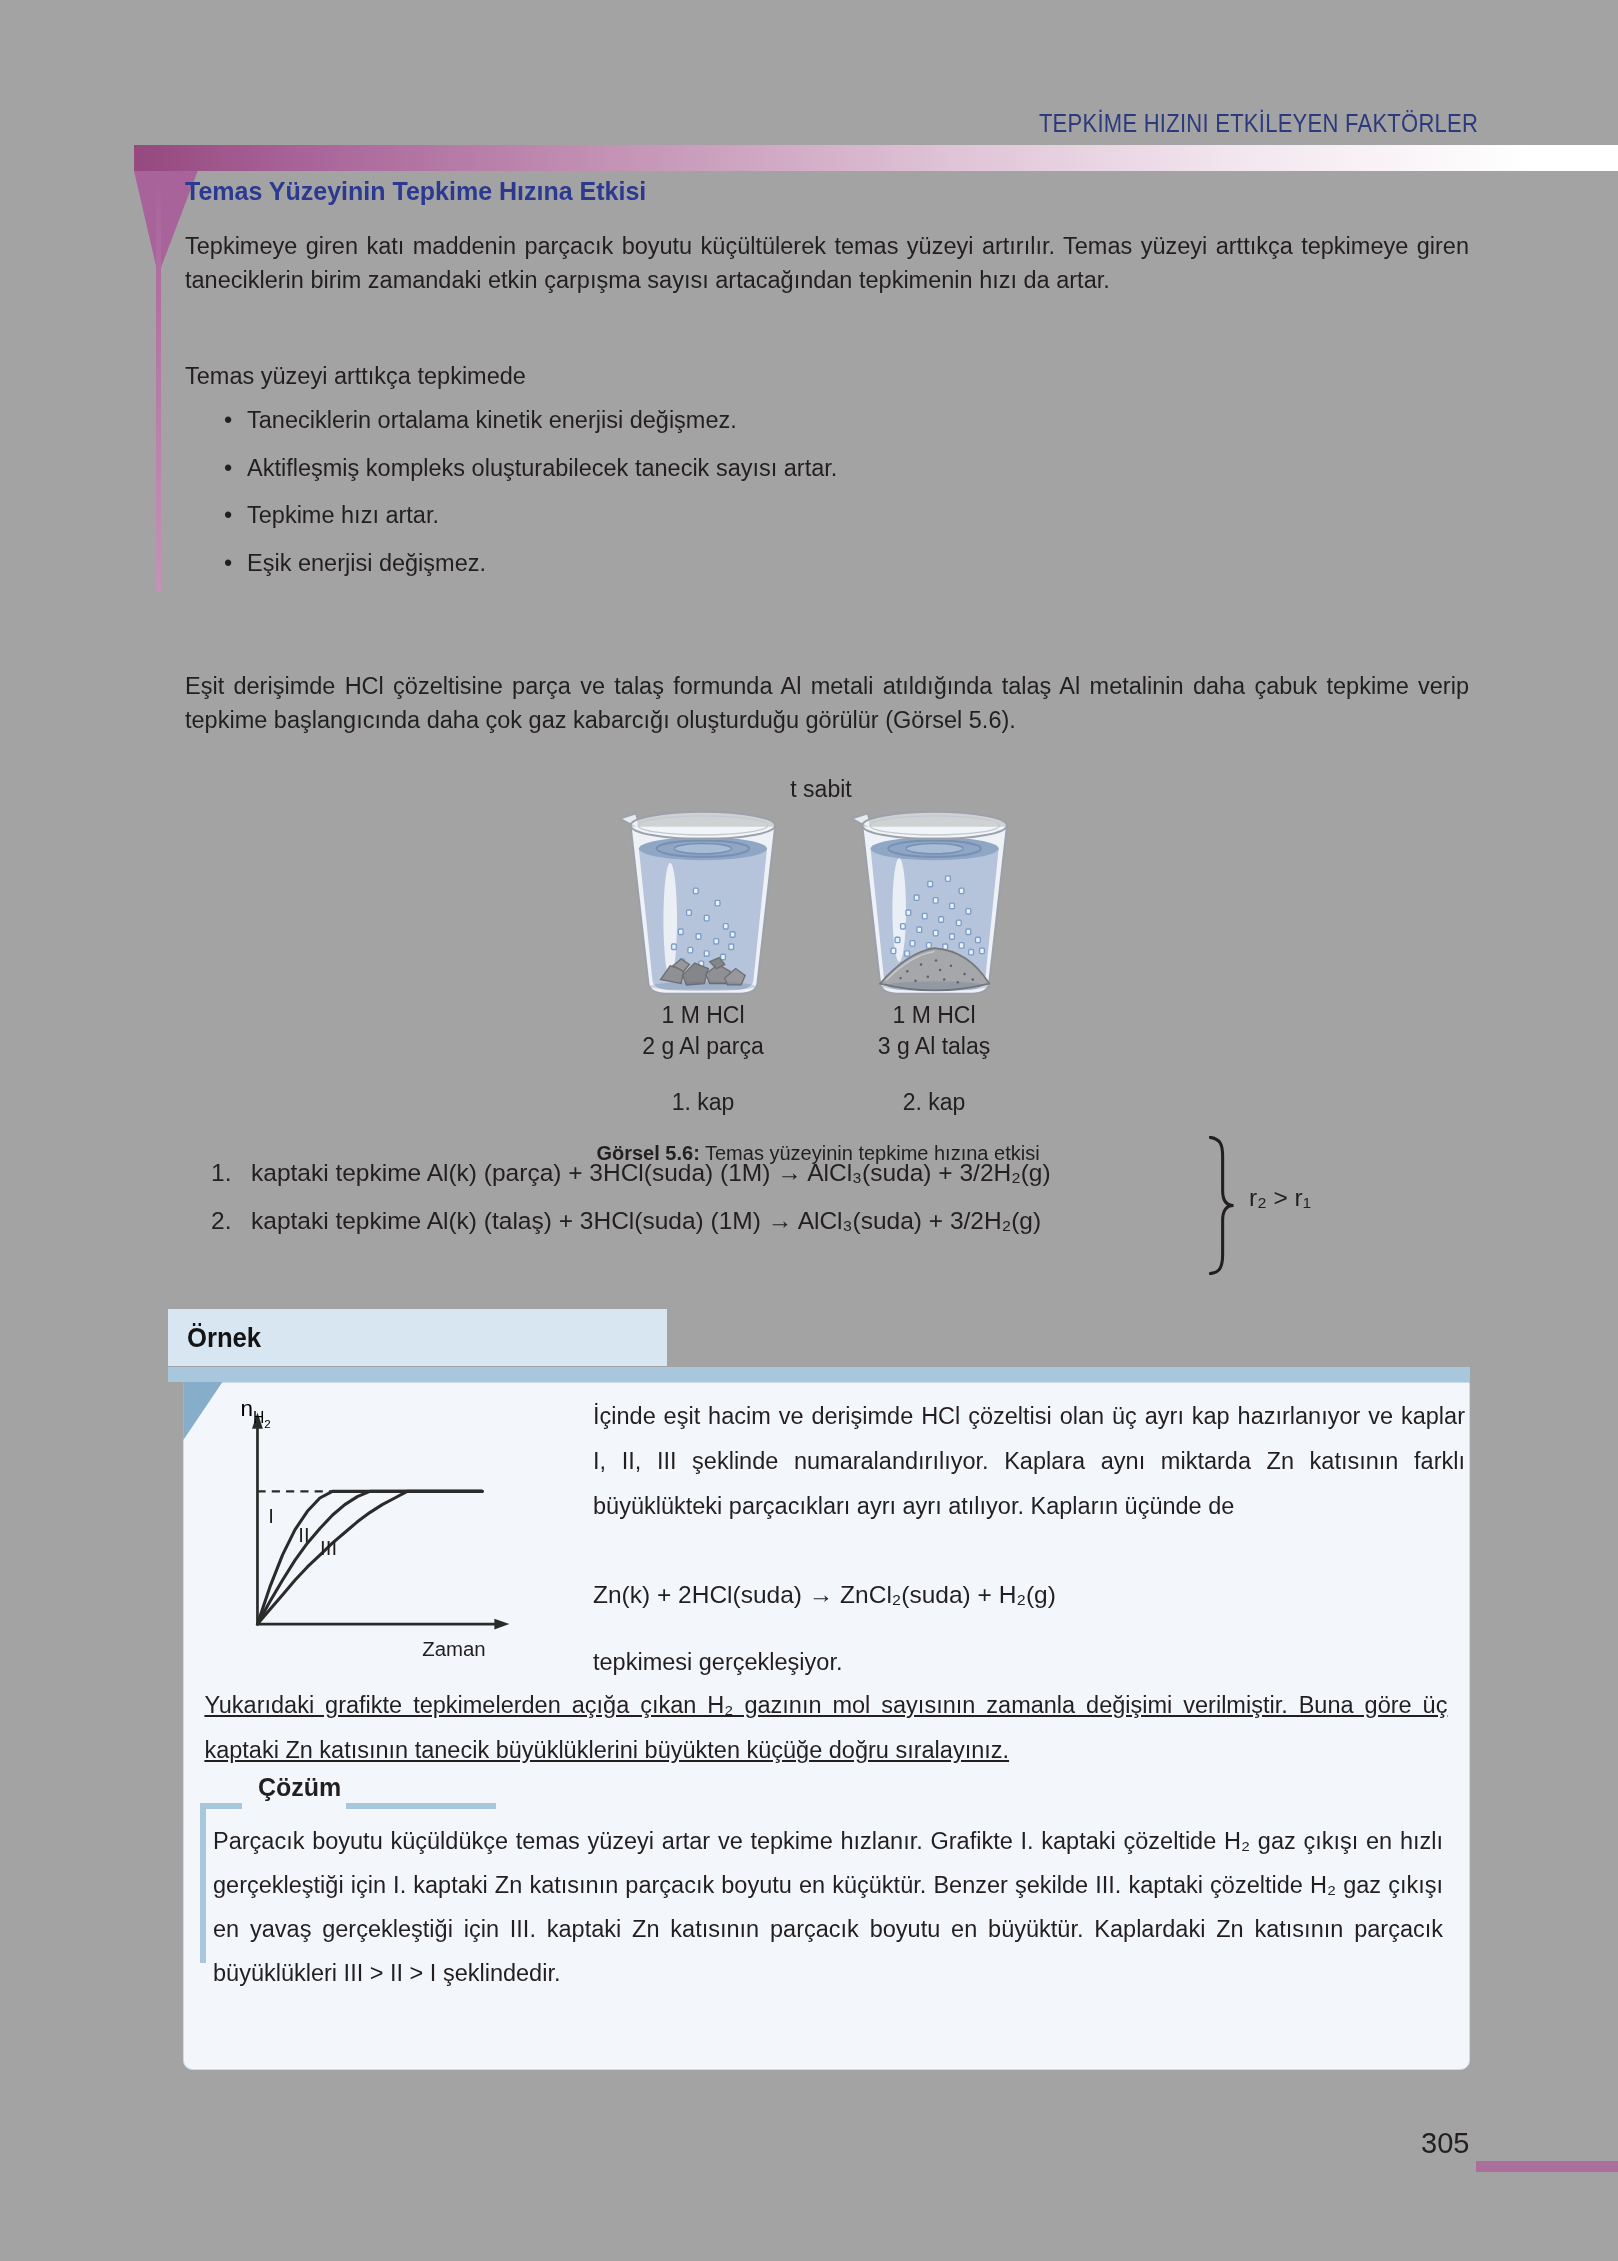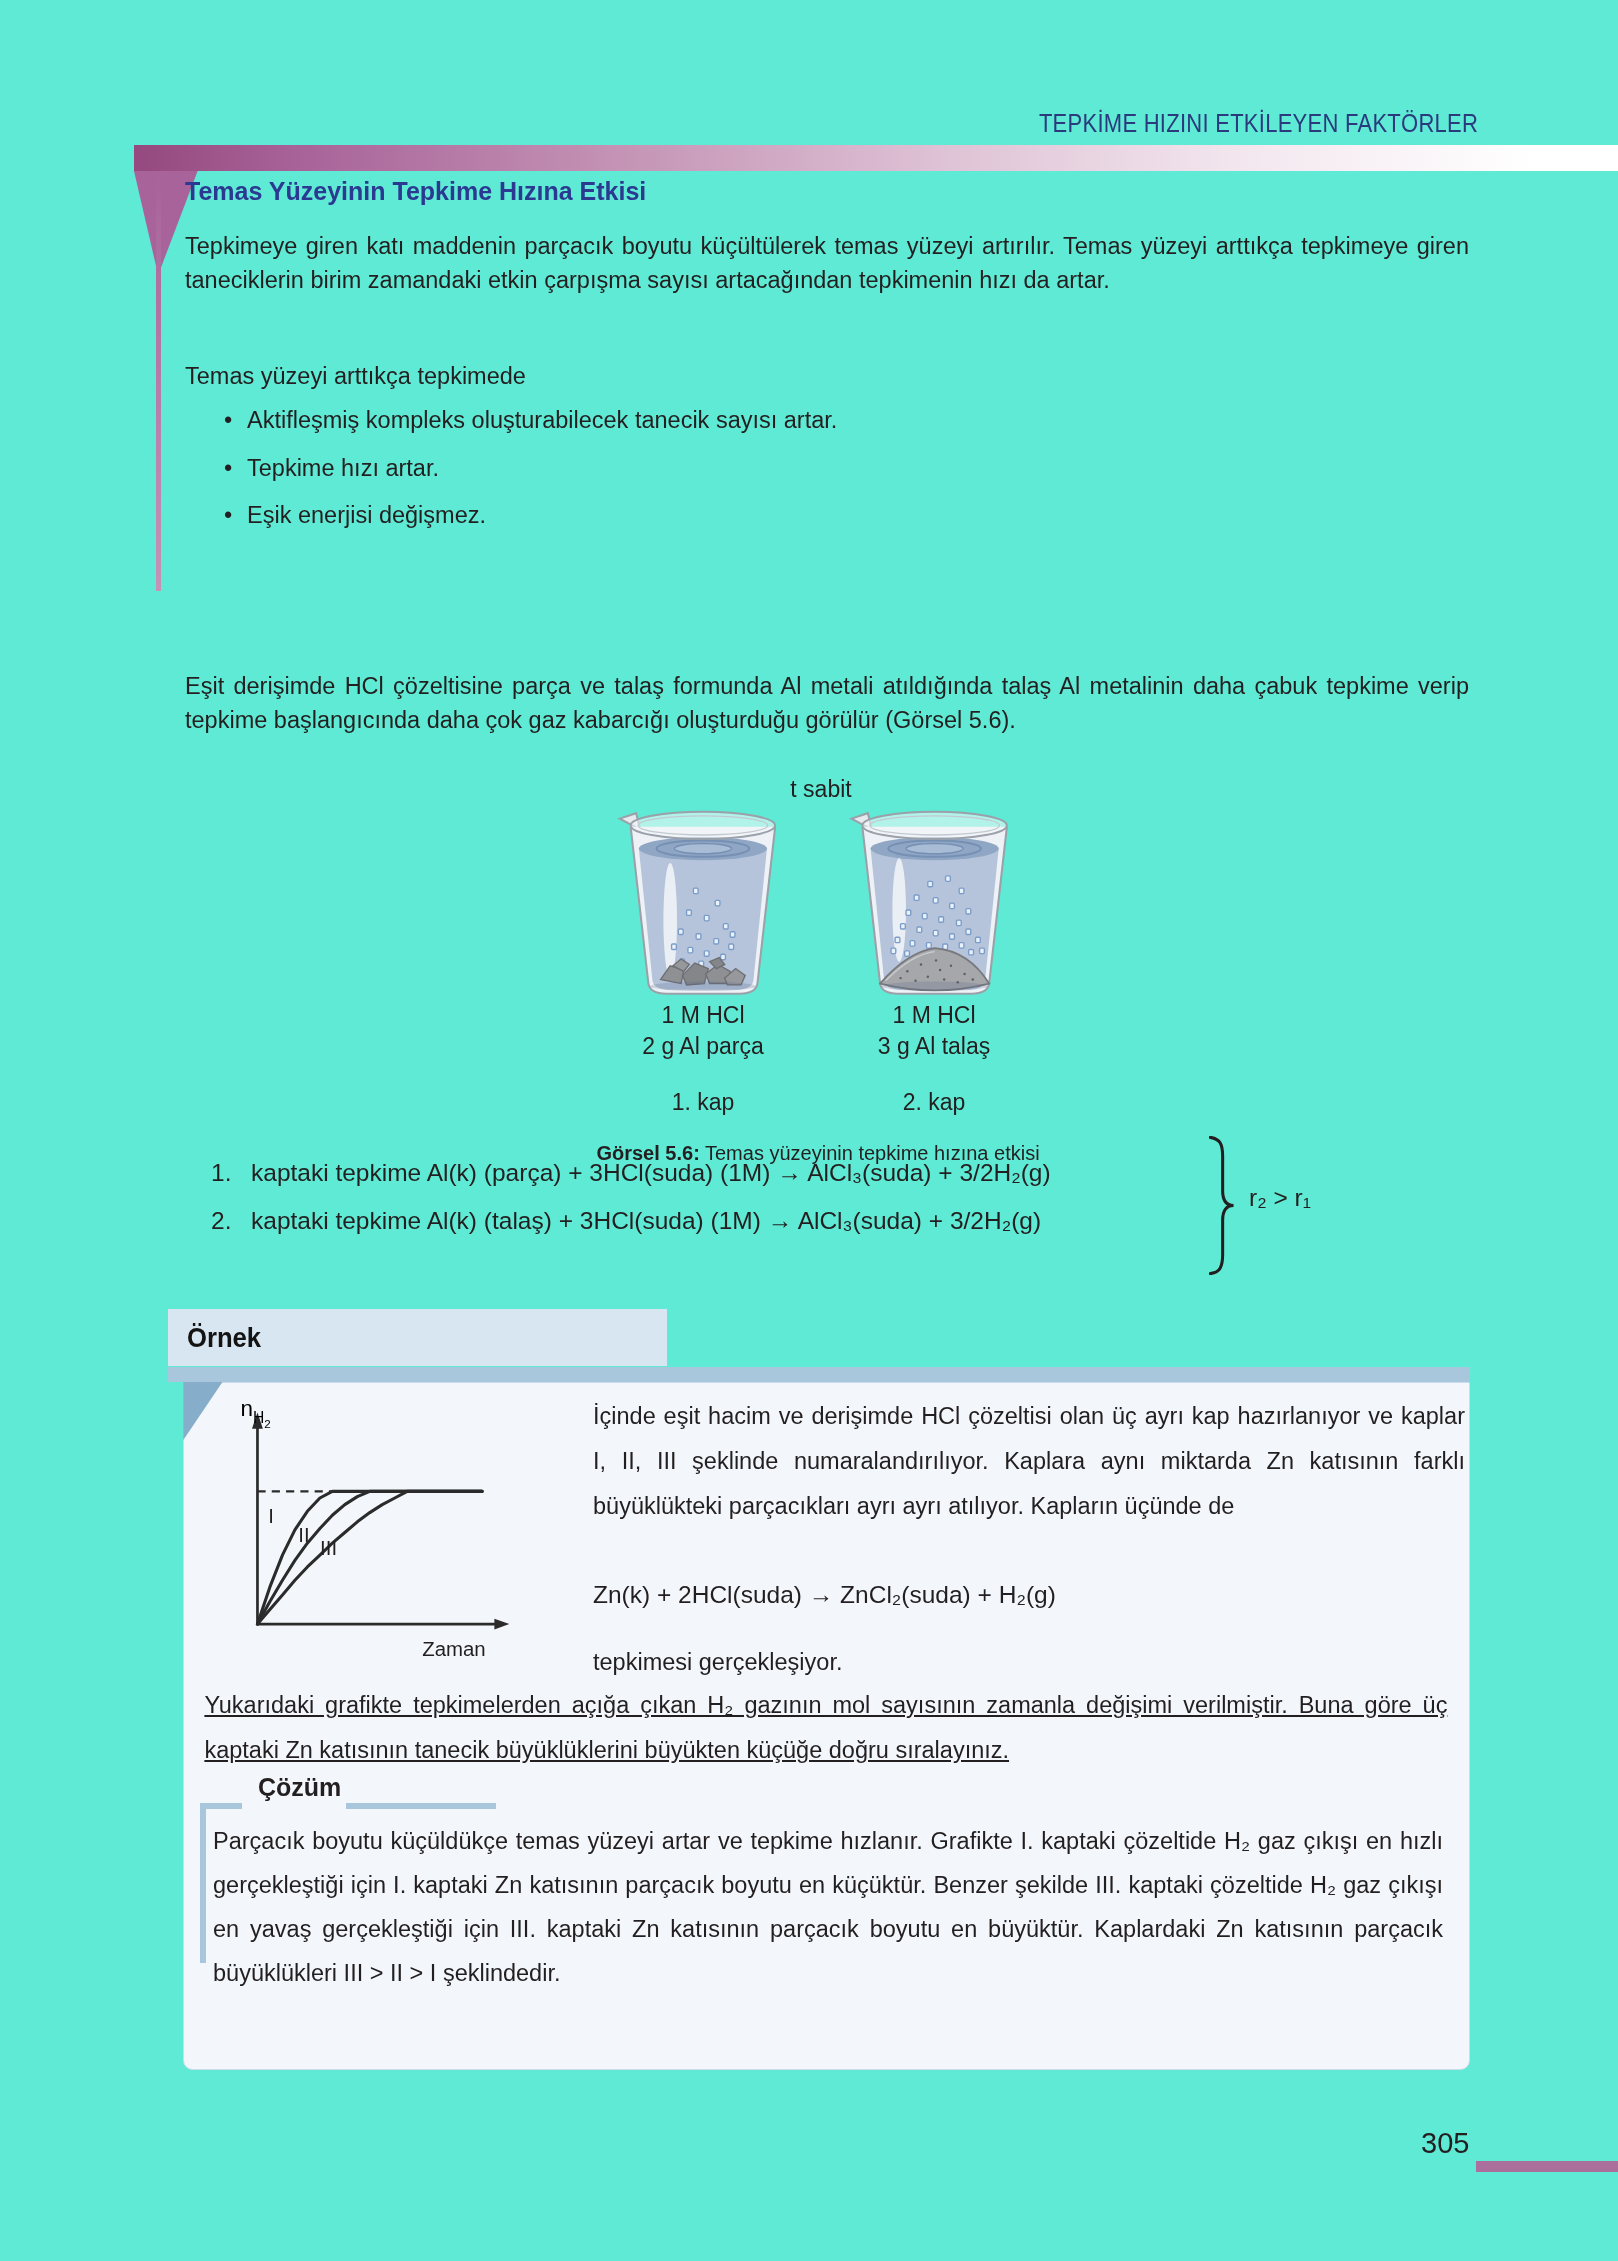--- a/index.html
+++ b/index.html
@@ -1,16 +1,16 @@
 <!DOCTYPE html>
 <html style="font-size:11px"><head>
 <meta charset="utf-8">
 <style>
   html,body{margin:0;padding:0;background:#ffffff;}
-  .page{position:relative;width:1618px;height:2261px;background:#5eead4;overflow:hidden;
+  .page{position:relative;width:1618px;height:2261px;background:#a3a3a3;overflow:hidden;
         font-family:"Liberation Sans","DejaVu Sans",sans-serif;color:#231f20;}
 
   
   .running-head{position:absolute;top:109px;right:140px;font-size:25px;color:#2b3a7d;
                 letter-spacing:0.3px;white-space:nowrap;transform:scaleX(.88);transform-origin:100% 50%;}
   .grad-bar{position:absolute;left:134px;top:145px;right:0;height:26px;
             background:linear-gradient(90deg,#95497e 0%,#a9659a 12%,#c392b4 32%,#dfc3d6 55%,#f3e7ef 75%,#ffffff 94%);}
   .fold-tri{position:absolute;left:134px;top:171px;}
   .accent-line{position:absolute;left:156px;top:171px;width:4.8px;height:420px;
                background:linear-gradient(180deg,#a8639a,#c493b6);}
@@ -83,20 +83,21 @@
   <div class="grad-bar"></div>
   <svg class="fold-tri" width="65" height="99" viewBox="0 0 96 146">
     <polygon points="0,0 94,0 40,142 33,142" fill="#a8639a"></polygon>
   </svg>
   <div class="accent-line"></div>
 
   <div class="sec-title">Temas Yüzeyinin Tepkime Hızına Etkisi</div>
   <p class="body-text p1">Tepkimeye giren katı maddenin parçacık boyutu küçültülerek temas yüzeyi artırılır. Temas yüzeyi arttıkça tepkimeye giren taneciklerin birim zamandaki etkin çarpışma sayısı artacağından tepkimenin hızı da artar.</p>
   <p class="body-text intro">Temas yüzeyi arttıkça tepkimede</p>
   <ul class="bullets">
+    <li><span class="bm">•</span><span>Taneciklerin ortalama kinetik enerjisi değişmez.</span></li>
     <li><span class="bm">•</span><span>Aktifleşmiş kompleks oluşturabilecek tanecik sayısı artar.</span></li>
     <li><span class="bm">•</span><span>Tepkime hızı artar.</span></li>
     <li><span class="bm">•</span><span>Eşik enerjisi değişmez.</span></li>
   </ul>
   <p class="body-text p2">Eşit derişimde HCl çözeltisine parça ve talaş formunda Al metali atıldığında talaş Al metalinin daha çabuk tepkime verip tepkime başlangıcında daha çok gaz kabarcığı oluşturduğu görülür (Görsel 5.6).</p>
 
   <div class="tsabit">t sabit</div>
 
   <svg class="beakers" width="559" height="199" viewBox="0 0 820 292">
 

